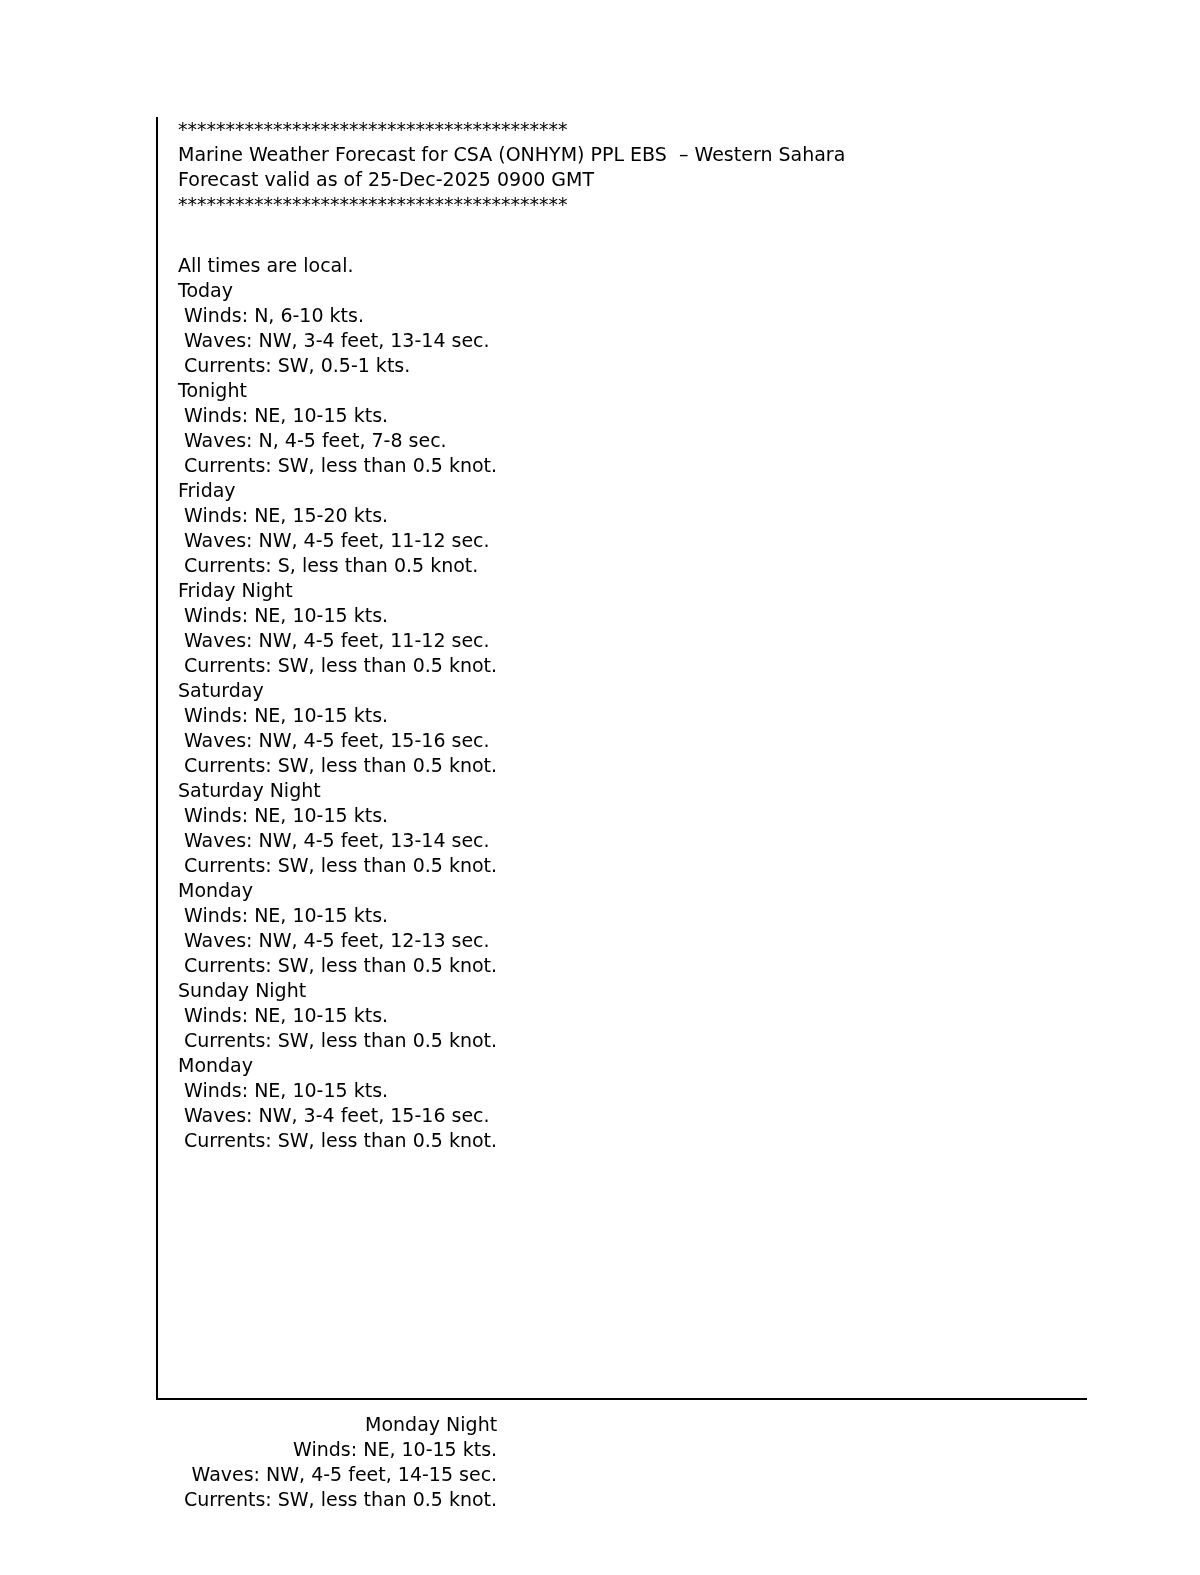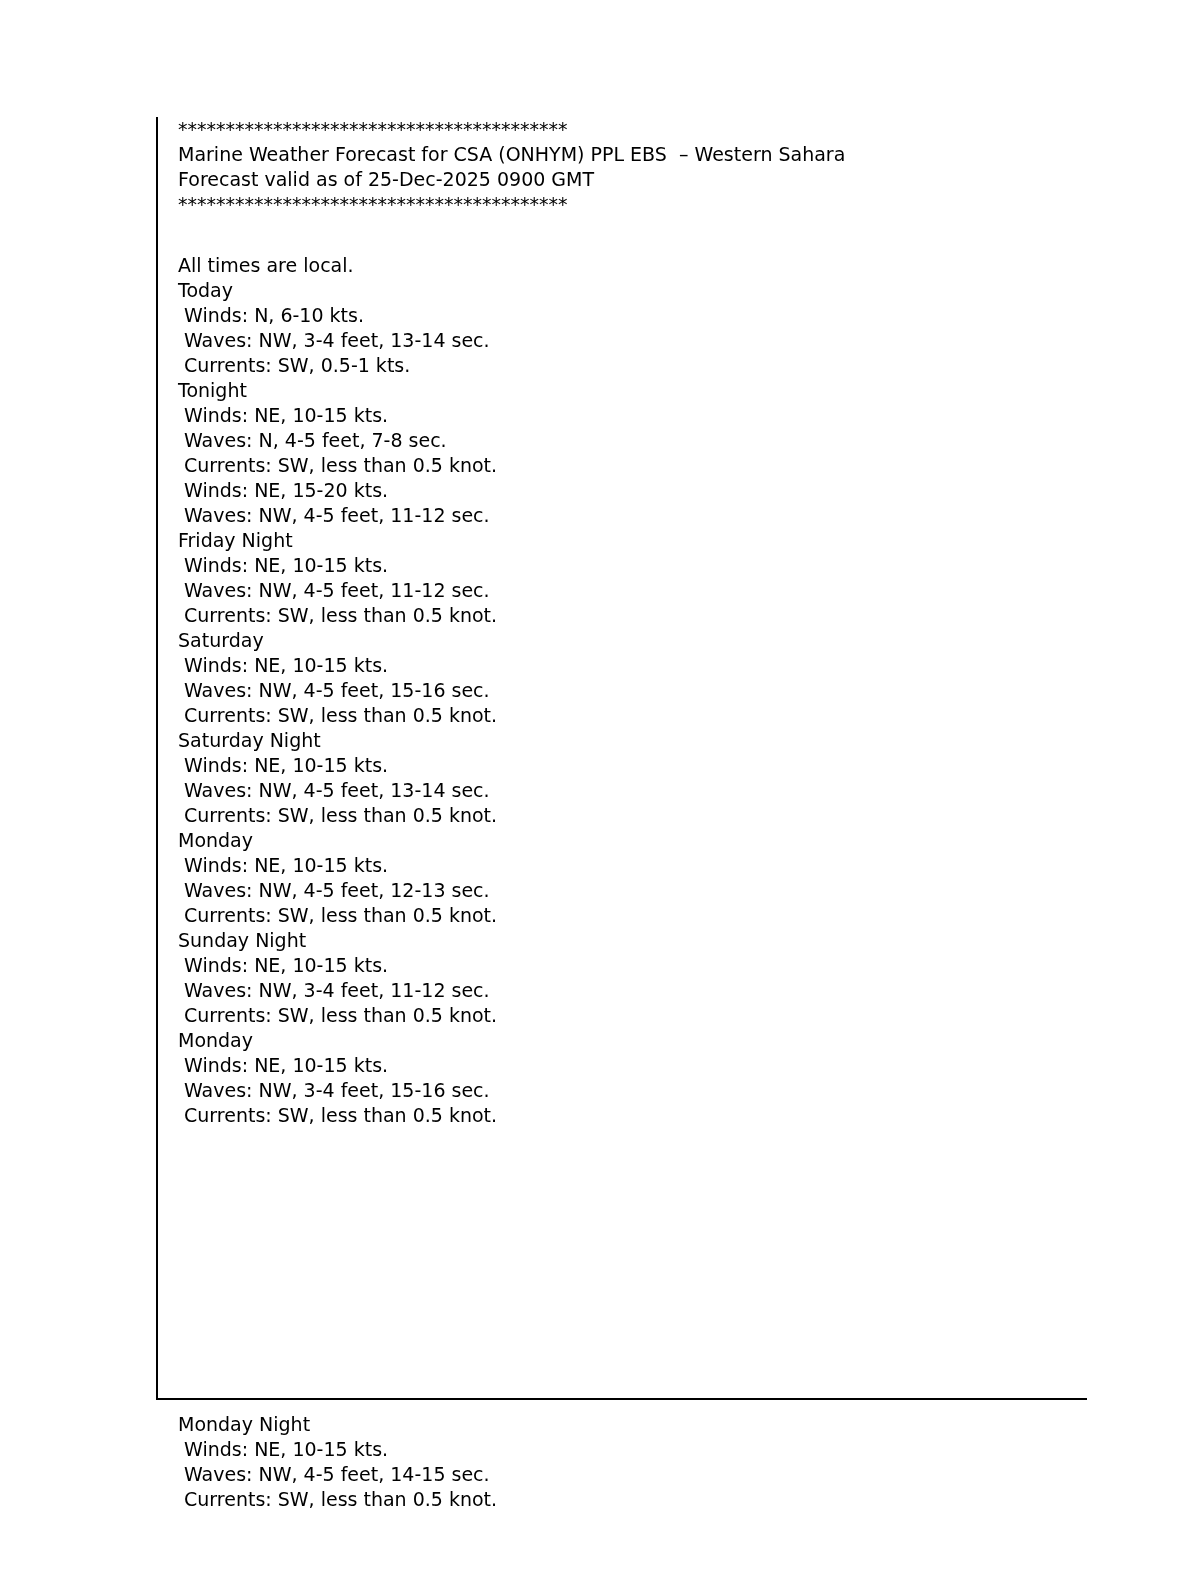--- a/index.html
+++ b/index.html
@@ -26,20 +26,21 @@
     height: 1283px;
     box-sizing: border-box;
     border-left: 2px solid #000000;
     border-bottom: 2px solid #000000;
     padding-left: 20px;
   }
   .after-break {
     position: absolute;
     left: 178px;
     top: 1412px;
+    text-align: right;
   }
   .line {
     white-space: pre-wrap;
   }
   .note-line {
     margin-top: 36px;
   }
   .section {
   }
 </style>
@@ -60,22 +61,24 @@
           <div class="line"> Waves: NW, 3-4 feet, 13-14 sec.</div>
           <div class="line"> Currents: SW, 0.5-1 kts.</div>
         </div>
         <div class="section">
     <div class="line period">Tonight</div>
   <div class="line"> Winds: NE, 10-15 kts.</div>
           <div class="line"> Waves: N, 4-5 feet, 7-8 sec.</div>
           <div class="line"> Currents: SW, less than 0.5 knot.</div>
         </div>
         <div class="section">
+    <div class="line period">Friday</div>
   <div class="line"> Winds: NE, 15-20 kts.</div>
           <div class="line"> Waves: NW, 4-5 feet, 11-12 sec.</div>
+          <div class="line"> Currents: S, less than 0.5 knot.</div>
         </div>
         <div class="section">
     <div class="line period">Friday Night</div>
   <div class="line"> Winds: NE, 10-15 kts.</div>
           <div class="line"> Waves: NW, 4-5 feet, 11-12 sec.</div>
           <div class="line"> Currents: SW, less than 0.5 knot.</div>
         </div>
         <div class="section">
     <div class="line period">Saturday</div>
   <div class="line"> Winds: NE, 10-15 kts.</div>
@@ -90,21 +93,20 @@
         </div>
         <div class="section">
     <div class="line period">Monday</div>
   <div class="line"> Winds: NE, 10-15 kts.</div>
           <div class="line"> Waves: NW, 4-5 feet, 12-13 sec.</div>
           <div class="line"> Currents: SW, less than 0.5 knot.</div>
         </div>
         <div class="section">
     <div class="line period">Sunday Night</div>
   <div class="line"> Winds: NE, 10-15 kts.</div>
-          <div class="line"> Waves: NW, 3-4 feet, 11-12 sec.</div>
           <div class="line"> Currents: SW, less than 0.5 knot.</div>
         </div>
         <div class="section">
     <div class="line period">Monday</div>
   <div class="line"> Winds: NE, 10-15 kts.</div>
           <div class="line"> Waves: NW, 3-4 feet, 15-16 sec.</div>
           <div class="line"> Currents: SW, less than 0.5 knot.</div>
         </div>
       </div>
   </div>

